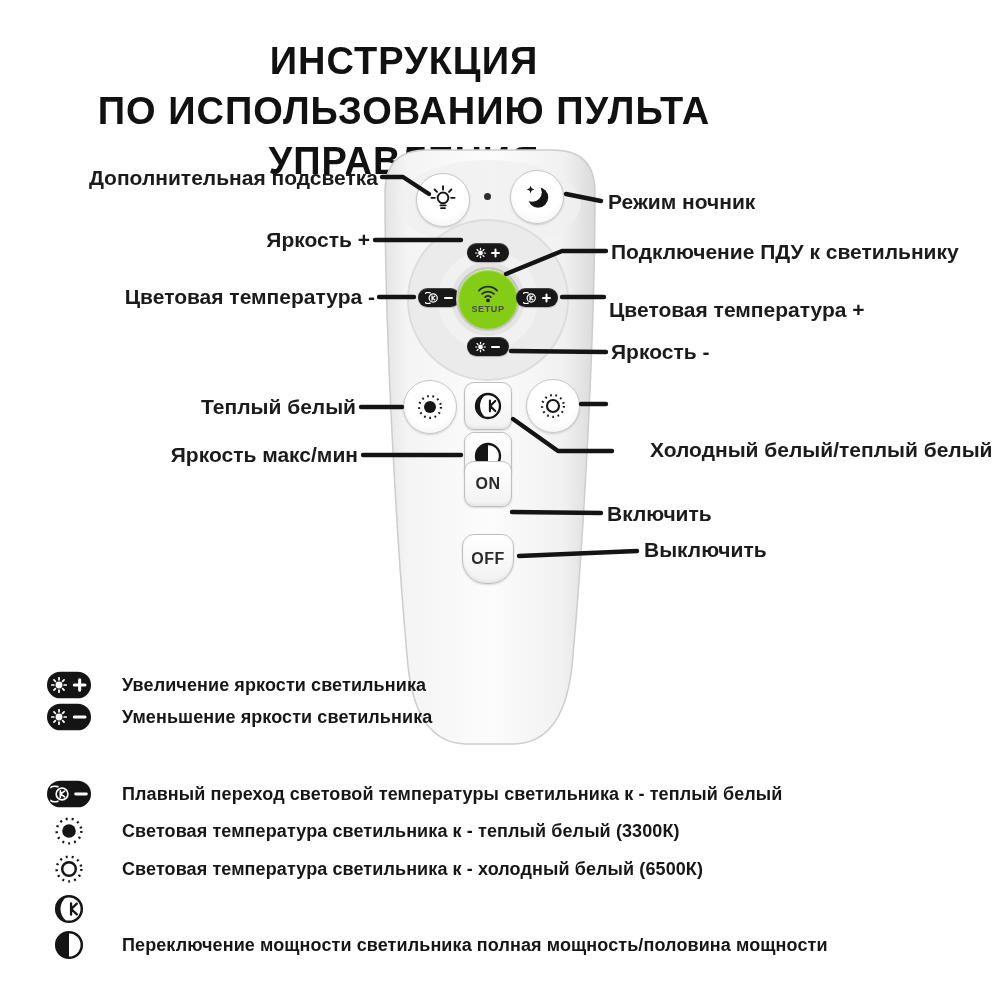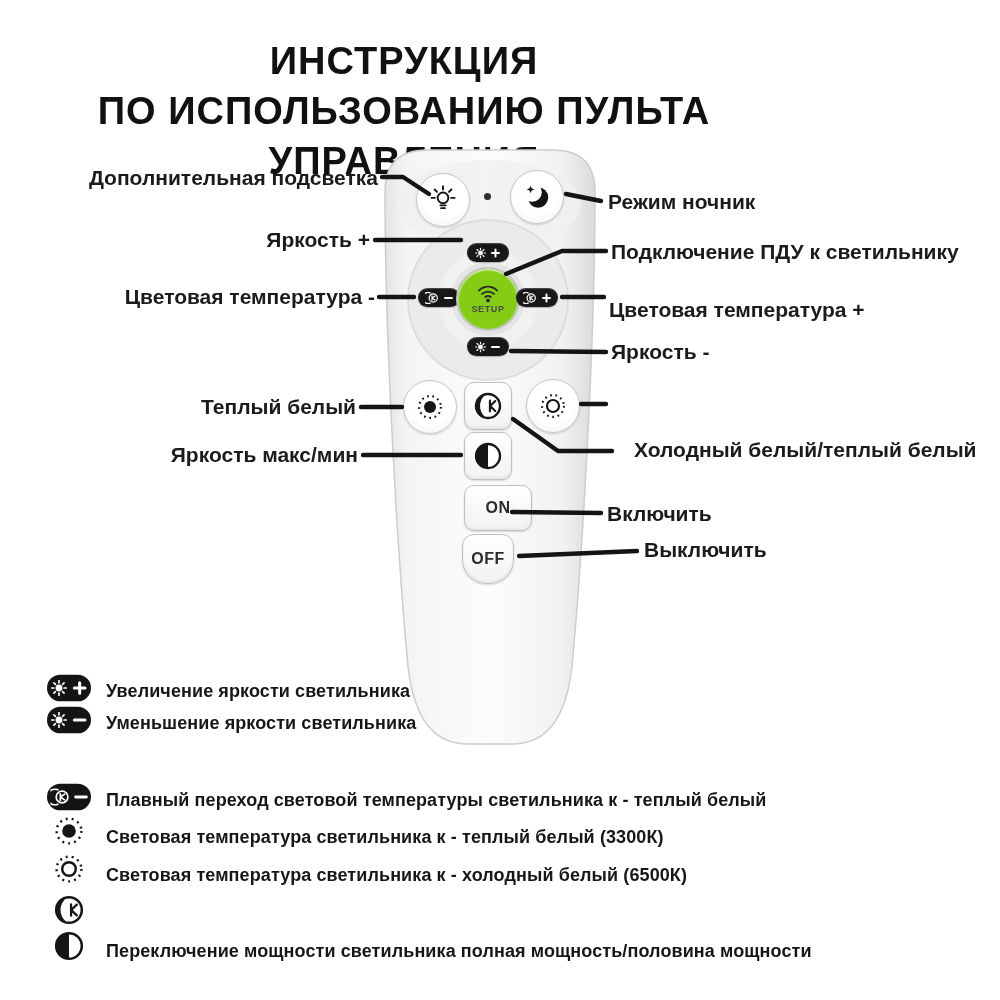--- a/index.html
+++ b/index.html
@@ -20,21 +20,21 @@
         box-shadow:0 1px 1px rgba(0,0,0,.25), inset 0 1px 1px rgba(255,255,255,.22);}
   .led{position:absolute;width:7px;height:7px;border-radius:50%;background:#2e2e2e;}
   .setup{border-radius:50%;background:#84cc16;border:2px solid #c6c6c6;
          box-shadow:0 0 0 5px rgba(0,0,0,.05), inset 0 1px 2px #fff;flex-direction:column;}
   .setup-txt{font-size:9px;font-weight:700;letter-spacing:.6px;color:#4a4a4a;margin-top:1px;}
   .onoff{font-size:16px;font-weight:700;letter-spacing:.5px;color:#2b2b2b;}
   
   .lbl{position:absolute;font-size:21px;font-weight:700;white-space:nowrap;color:#1b1b1b;line-height:26px;}
   .lbl.right-al{text-align:right;}
   
-  .legend-row{position:absolute;left:44px;height:34px;display:flex;align-items:flex-end;gap:12px;}
+  .legend-row{position:absolute;left:44px;height:34px;display:flex;align-items:center;gap:28px;}
   .legend-icon{width:50px;display:flex;align-items:center;justify-content:center;}
   .legend-text{font-size:18px;font-weight:700;color:#161616;white-space:nowrap;letter-spacing:.1px;}
 </style>
 </head>
 <body>
 
 <svg width="0" height="0" style="position:absolute">
   <defs>
     <symbol id="sym-sun-w" viewBox="0 0 12 12">
       <circle cx="6" cy="6" r="2.6" fill="currentColor"></circle>
@@ -181,21 +181,21 @@
   <div class="rc-btn round" style="left:526px;top:379px;width:54px;height:54px;">
     <svg width="30" height="30">
         <use href="#sym-sun-outline"></use>
       </svg>
   </div>
   <div class="rc-btn square" style="left:464px;top:432px;width:48px;height:48px;">
     <svg width="30" height="30">
         <use href="#sym-half"></use>
       </svg>
   </div>
-  <div class="rc-btn square onoff" style="left:464px;top:485px;width:68px;height:46px;">
+  <div class="rc-btn square onoff" style="left:464px;top:461px;width:48px;height:46px;">
     <span>ON</span>
   </div>
   <div class="rc-btn square onoff" style="left:462px;top:534px;width:52px;height:50px;border-radius:12px 12px 24px 24px;">
     <span>OFF</span>
   </div>
 
   <svg class="layer" viewBox="0 0 1000 1000">
     <g fill="none" stroke="#141414" stroke-width="4.4" stroke-linecap="round" stroke-linejoin="round">
       <polyline points="382,177 403,177 429,194"></polyline>
       <polyline points="375,240 461,240"></polyline>
@@ -216,21 +216,21 @@
   <div class="lbl right-al" style="right:622px;top:165px;">Дополнительная подсветка</div>
   <div class="lbl right-al" style="right:630px;top:227px;">Яркость +</div>
   <div class="lbl right-al" style="right:625px;top:284px;">Цветовая температура -</div>
   <div class="lbl right-al" style="right:642px;top:442px;">Яркость макс/мин</div>
   <div class="lbl right-al" style="right:644px;top:394px;">Теплый белый</div>
 
   <div class="lbl" style="left:608px;top:189px;">Режим ночник</div>
   <div class="lbl" style="left:611px;top:239px;">Подключение ПДУ к светильнику</div>
   <div class="lbl" style="left:609px;top:297px;">Цветовая температура +</div>
   <div class="lbl" style="left:611px;top:339px;text-align:right;">Яркость -</div>
-  <div class="lbl" style="left:634px;top:437px;">Холодный белый/теплый белый</div>
+  <div class="lbl" style="left:650px;top:437px;">Холодный белый/теплый белый</div>
   <div class="lbl" style="left:607px;top:501px;">Включить</div>
   <div class="lbl" style="left:644px;top:537px;">Выключить</div>
 
   <div class="legend-row" style="top:668px;">
     <span class="legend-icon">
       <svg width="46" height="28" viewBox="0 0 34 21" style="color:#fff">
         <rect x="0.5" y="0.5" width="33" height="20" rx="10" fill="#141414"></rect>
         <use href="#sym-sun-w" x="3.5" y="4.5" width="12" height="12"></use>
         <path d="M25 6.5 V14.5 M21 10.5 H29" stroke="#fff" stroke-width="2.3" stroke-linecap="round"></path>
       </svg>

